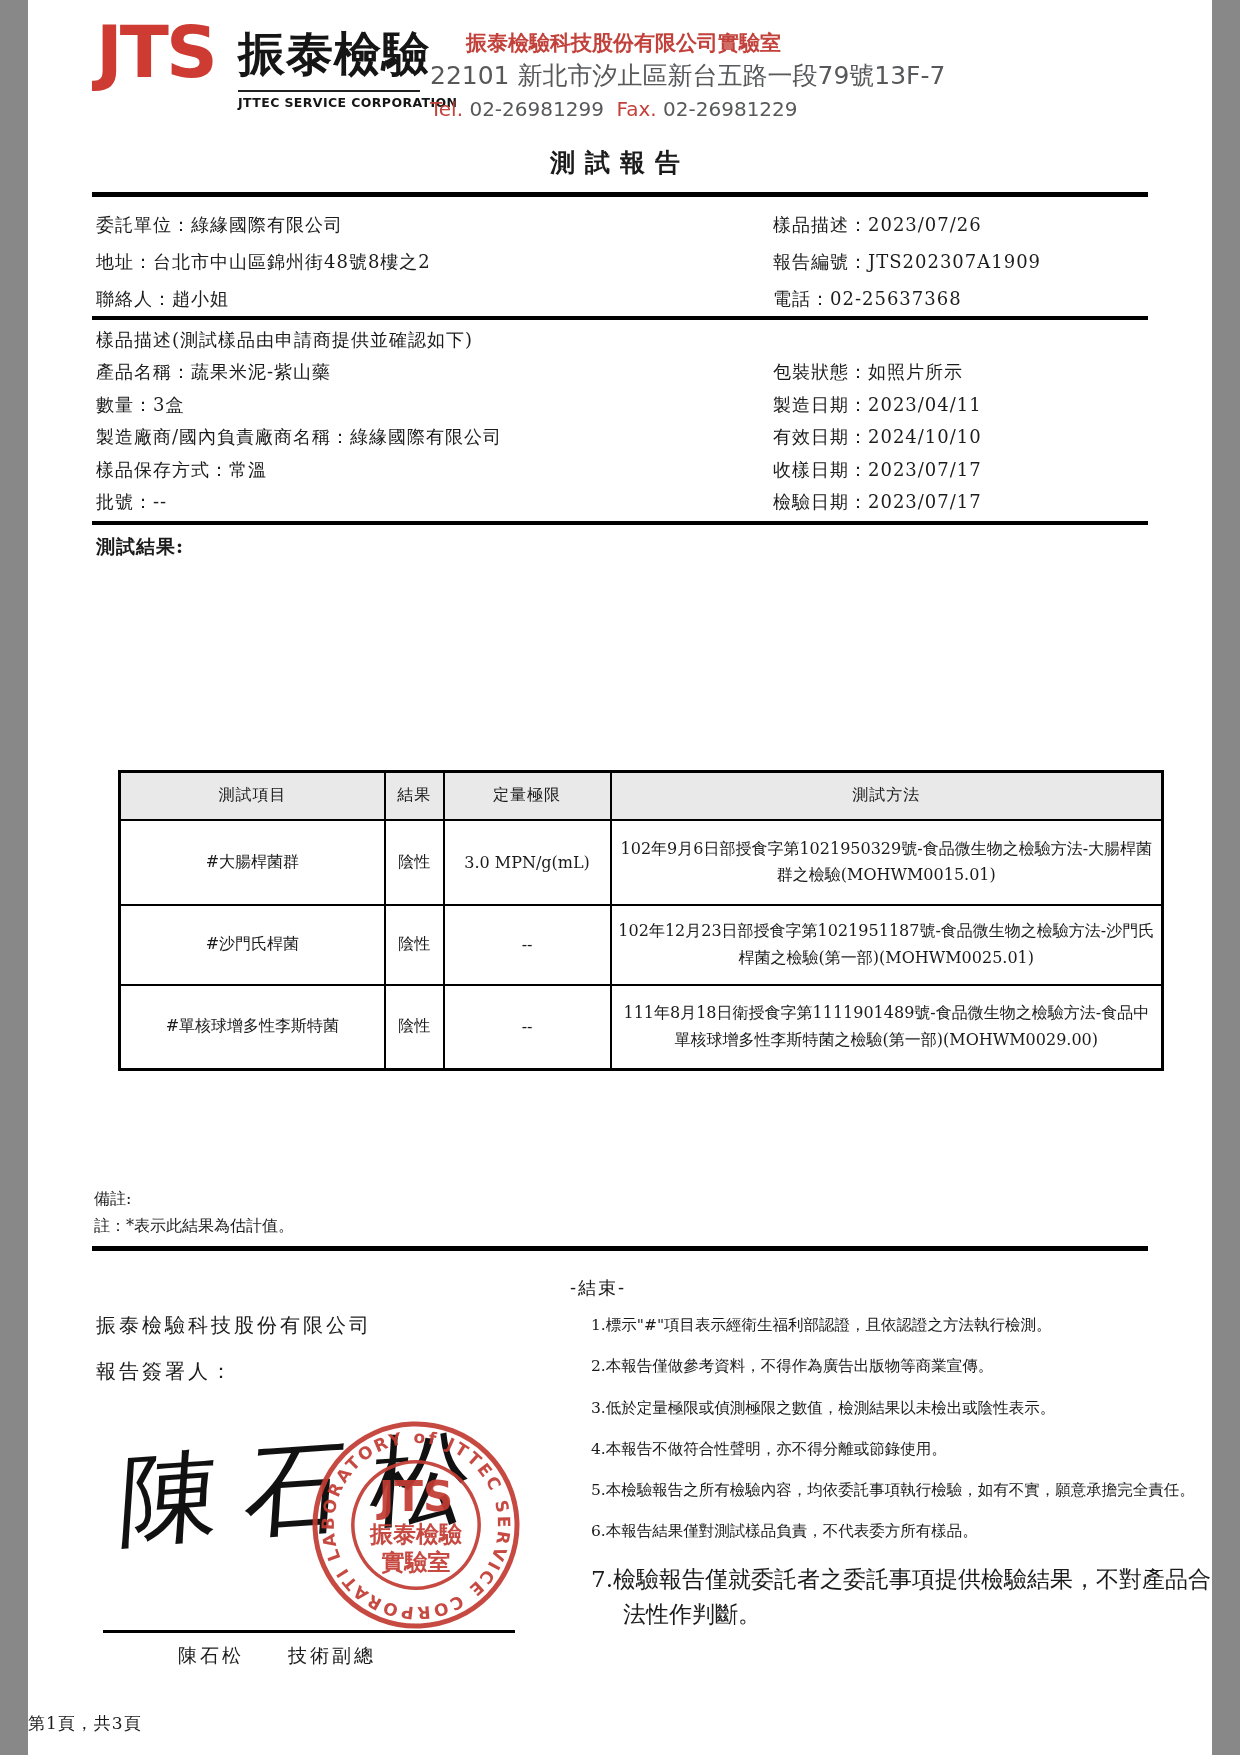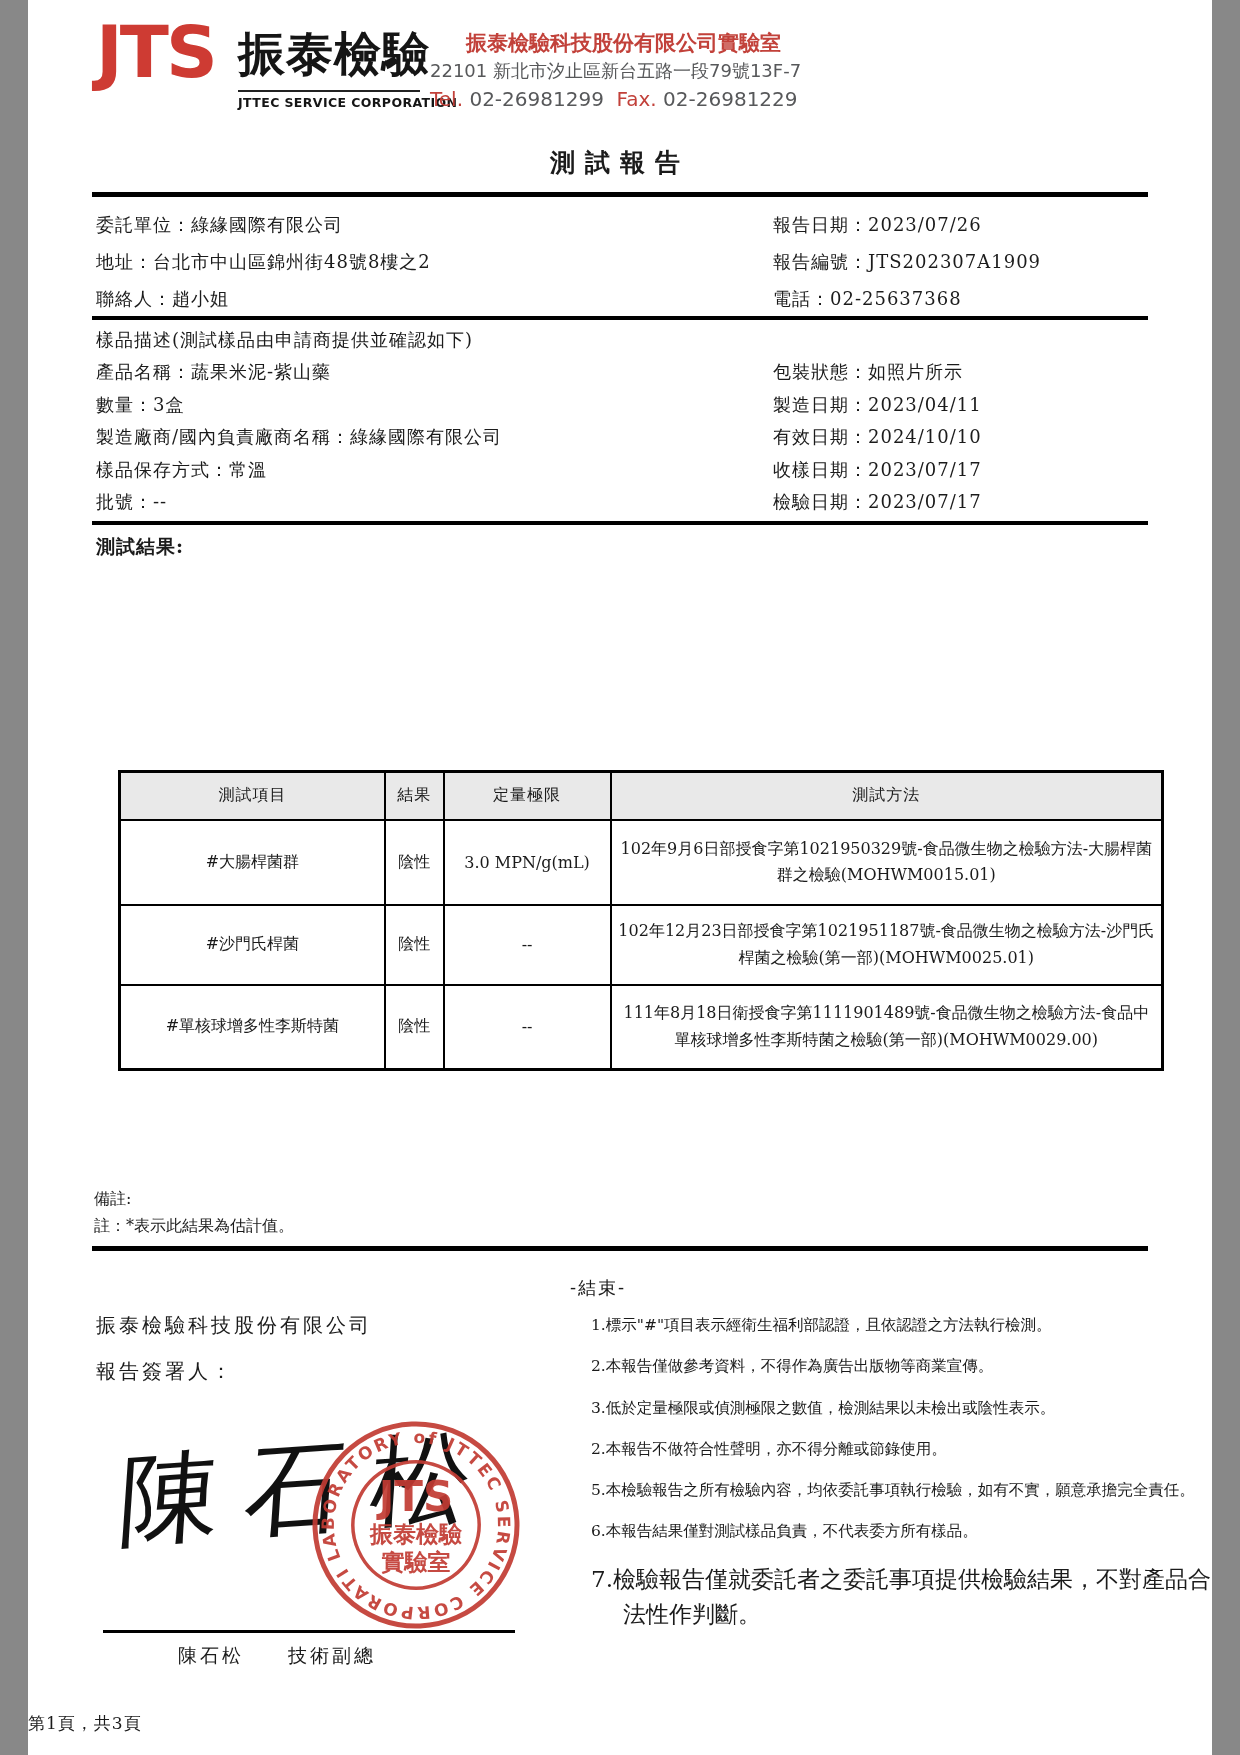--- a/index.html
+++ b/index.html
@@ -13,21 +13,21 @@
   
   .logo-jts { left:68px; top:16px; font-family:"DejaVu Sans","Liberation Sans",sans-serif;
     font-weight:900; font-size:72px; line-height:1; color:#ce3b33; letter-spacing:-3px; }
   .brand { left:210px; top:28px; font-family:"DejaVu Sans","Liberation Sans",sans-serif;
     font-weight:900; font-size:47px; line-height:1.1; color:#151515; letter-spacing:1px; }
   .brand-line { left:210px; top:90px; width:182px; height:2px; background:#222; }
   .brand-sub { left:210px; top:95px; font-family:"DejaVu Sans","Liberation Sans",sans-serif;
     font-weight:700; font-size:12.5px; color:#151515; letter-spacing:0.4px; }
   .hq { left:402px; top:28px; font-family:"DejaVu Sans","Liberation Sans",sans-serif; line-height:1.45; }
   .hq-name { color:#c2413a; font-weight:700; font-size:21px;margin-left:36px; }
-  .hq-addr { color:#57585a; font-size:18px; }
+  .hq-addr { color:#57585a; font-size:25px; }
   .hq-tel  { font-size:20px; color:#57585a; }
   .hq-tel .red { color:#c2413a; }
 
   
   .doc-title { left:0; right:0; top:146px; text-align:center; font-size:25px;
     font-weight:600; letter-spacing:10px; }
   .rule { left:64px; right:64px; height:5px; background:#000; }
   .rule-1 { top:192px; } .rule-2 { top:316px; height:4px; }
   .rule-3 { top:521px; height:4px; } .rule-4 { top:1246px; }
 
@@ -93,21 +93,21 @@
 
   <div class="abs doc-title">測試報告</div>
   <div class="abs rule rule-1"></div>
 
   <div class="abs info-col info-left">
     <div class="row"><span>委託單位：</span><span>綠緣國際有限公司</span></div>
     <div class="row"><span>地址：</span><span>台北市中山區錦州街48號8樓之2</span></div>
     <div class="row"><span>聯絡人：</span><span>趙小姐</span></div>
   </div>
   <div class="abs info-col info-right">
-    <div class="row"><span>報告日期：</span><span>2023/07/26</span></div>
+    <div class="row"><span>樣品描述：</span><span>2023/07/26</span></div>
     <div class="row"><span>報告編號：</span><span>JTS202307A1909</span></div>
     <div class="row"><span>電話：</span><span>02-25637368</span></div>
   </div>
 
   <div class="abs rule rule-2"></div>
 
   <div class="abs sample-heading">樣品描述(測試樣品由申請商提供並確認如下)</div>
   <div class="abs sample-col sample-left">
     <div class="row"><span>產品名稱：</span><span>蔬果米泥-紫山藥</span></div>
     <div class="row"><span>數量：</span><span>3盒</span></div>
@@ -191,21 +191,21 @@
       <text x="120" y="106" font-size="42">JTS</text>
       <text x="120" y="137" font-size="23">振泰檢驗</text>
       <text x="120" y="165" font-size="23">實驗室</text>
     </g>
   </svg>
 
   <div class="abs notes">
     <div class="note">1.標示"#"項目表示經衛生福利部認證，且依認證之方法執行檢測。</div>
     <div class="note">2.本報告僅做參考資料，不得作為廣告出版物等商業宣傳。</div>
     <div class="note">3.低於定量極限或偵測極限之數值，檢測結果以未檢出或陰性表示。</div>
-    <div class="note">2.本報告不做符合性聲明，亦不得分離或節錄使用。</div>
+    <div class="note">4.本報告不做符合性聲明，亦不得分離或節錄使用。</div>
     <div class="note">5.本檢驗報告之所有檢驗內容，均依委託事項執行檢驗，如有不實，願意承擔完全責任。</div>
     <div class="note">6.本報告結果僅對測試樣品負責，不代表委方所有樣品。</div>
     <div class="note note-large">7.檢驗報告僅就委託者之委託事項提供檢驗結果，不對產品合法性作判斷。</div>
   </div>
 
   <div class="abs page-footer">第1頁，共3頁</div>
 
 </div>
 
 </body></html>

